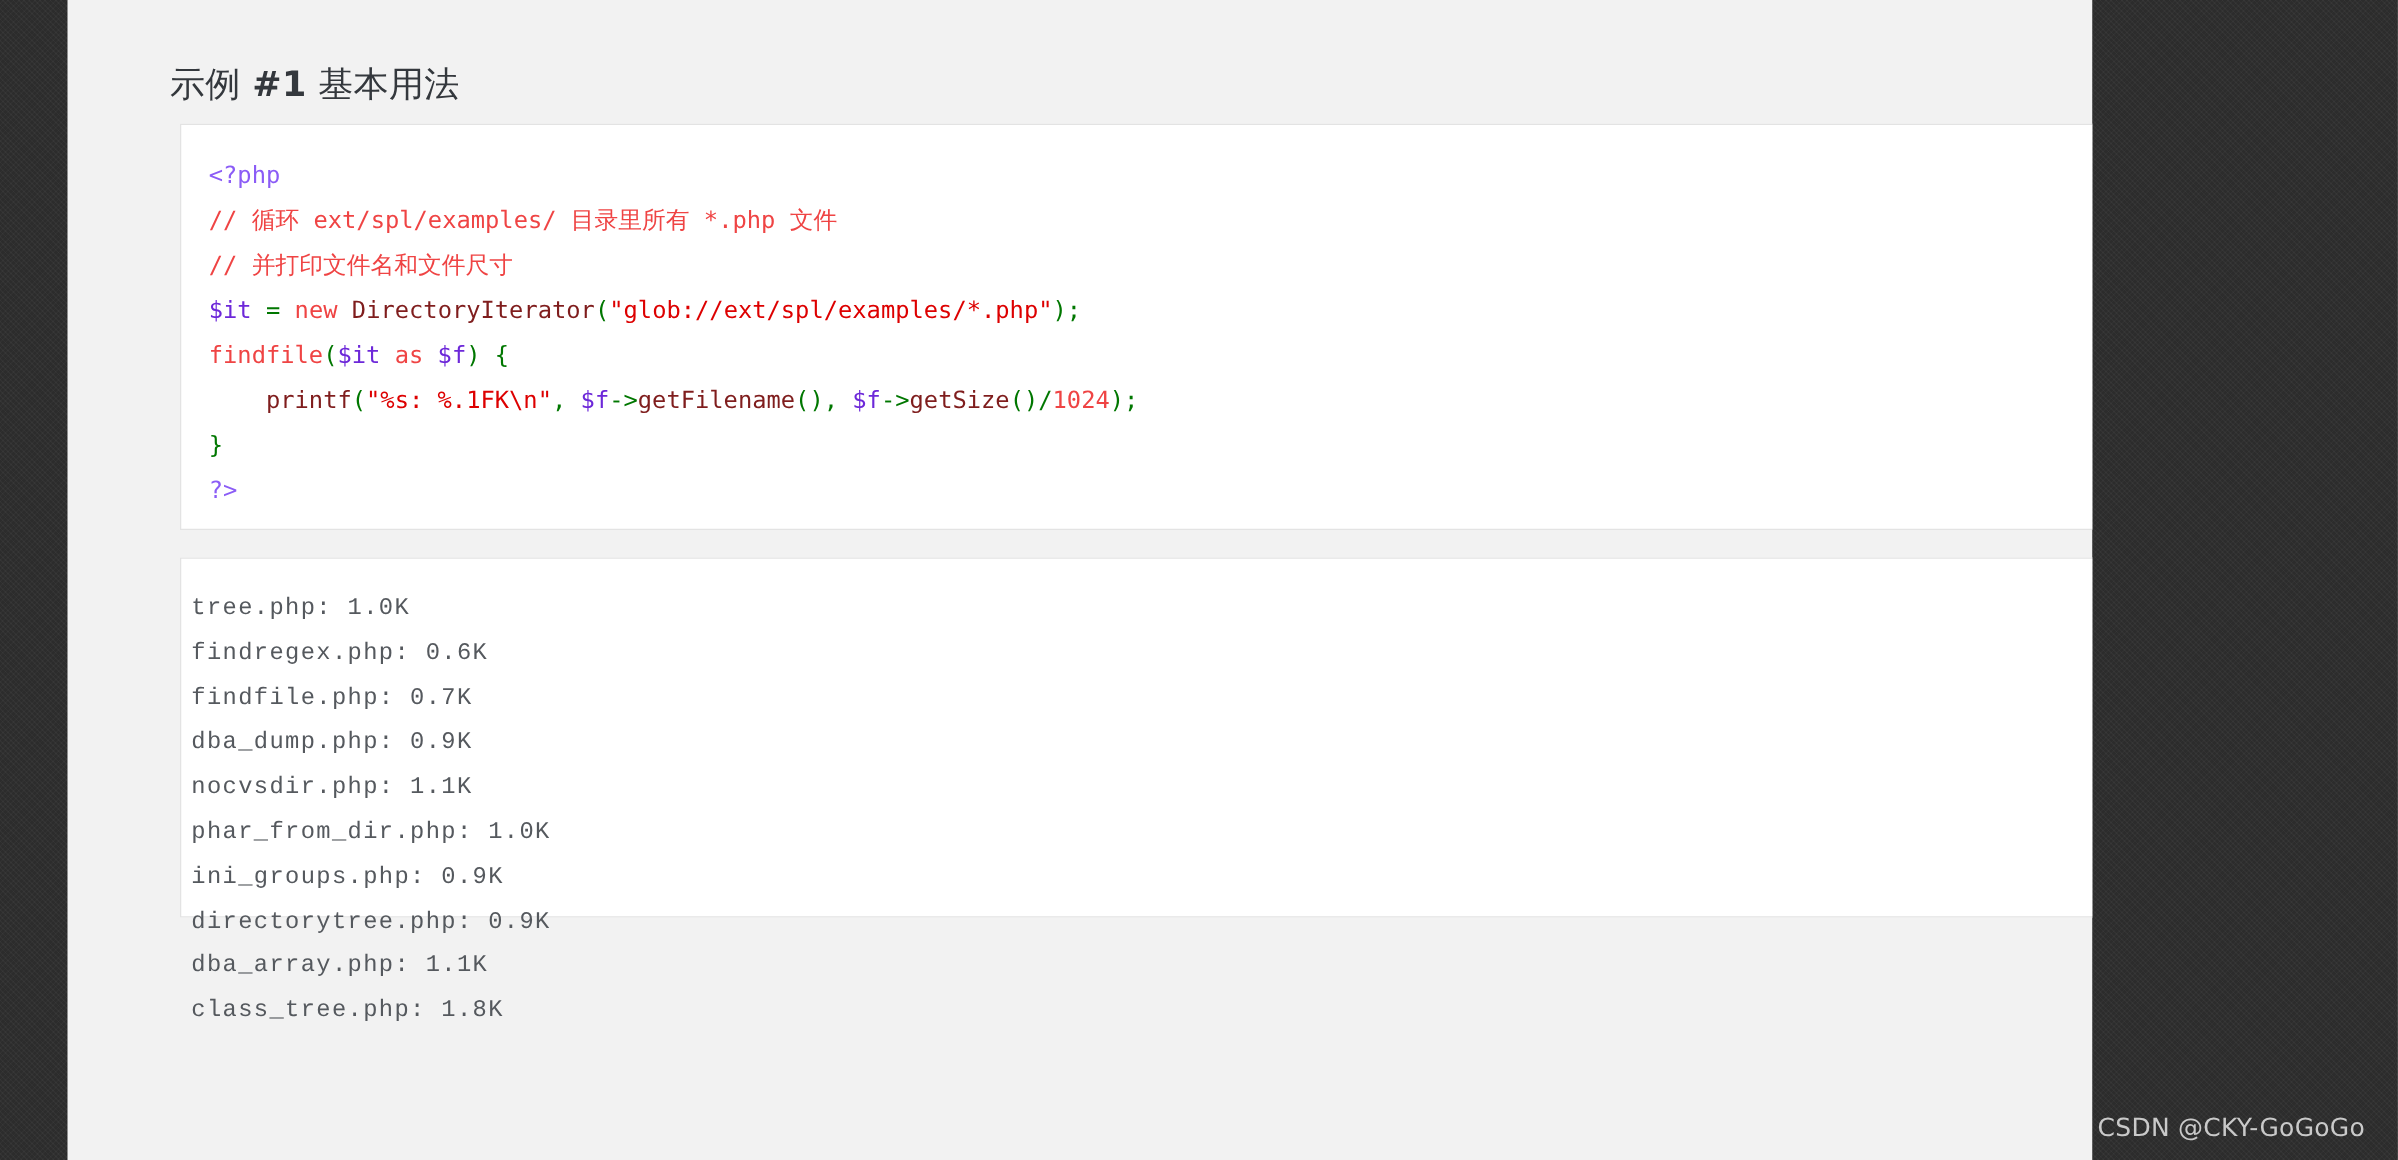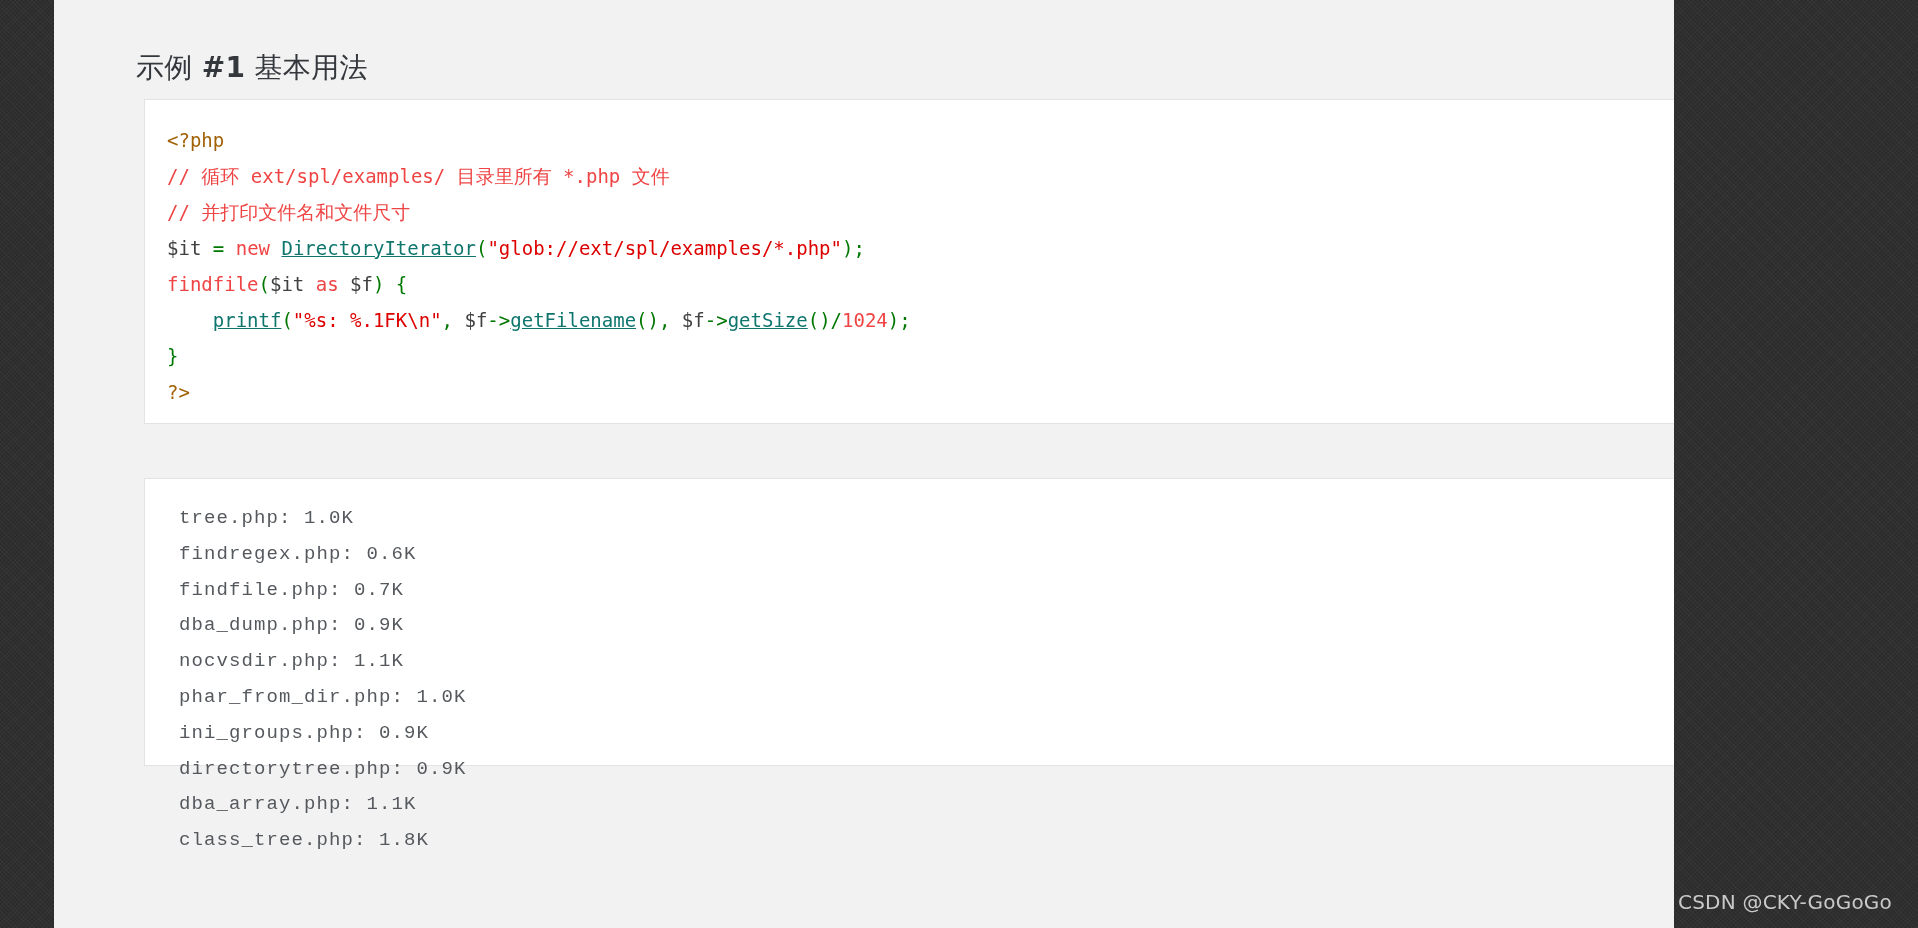--- a/index.html
+++ b/index.html
@@ -86,41 +86,41 @@
   .code-panel {
     left: 90px;
     top: 99px;
     width: 1543px;
     height: 325px;
     padding: 22px 0 22px 22px;
   }
 
   .output-panel {
     left: 90px;
-    top: 478px;
+    top: 446px;
     width: 1543px;
     height: 288px;
-    padding: 22px 0 22px 34px;
+    padding: 22px 0 22px 8px;
   }
 
   
   pre.code {
     margin: 0;
     font-family: "DejaVu Sans Mono", "Liberation Mono", monospace;
     font-size: 19px;
     line-height: 36px;
     white-space: pre;
     color: #222;
     letter-spacing: 0px;
   }
-  .tok-tag      { color: #a16207; text-align: center; }
+  .tok-tag      { color: #8b5cf6; text-align: center; }
   .tok-comment  { color: #ef4444; }
-  .tok-var      { color: #404040; }
+  .tok-var      { color: #6d28d9; }
   .tok-keyword  { color: #ef4444; }
-  .tok-fn       { color: #0f766e; text-decoration: underline; }
+  .tok-fn       { color: #7f1d1d; }
   .tok-punct    { color: #007700; }
   .tok-string   { color: #dd0000; }
   .tok-num      { color: #ef4444; }
   .tok-op       { color: #007700; }
 
   
   pre.output {
     margin: 0;
     font-family: "Liberation Mono", "DejaVu Sans Mono", monospace;
     font-size: 19px;

